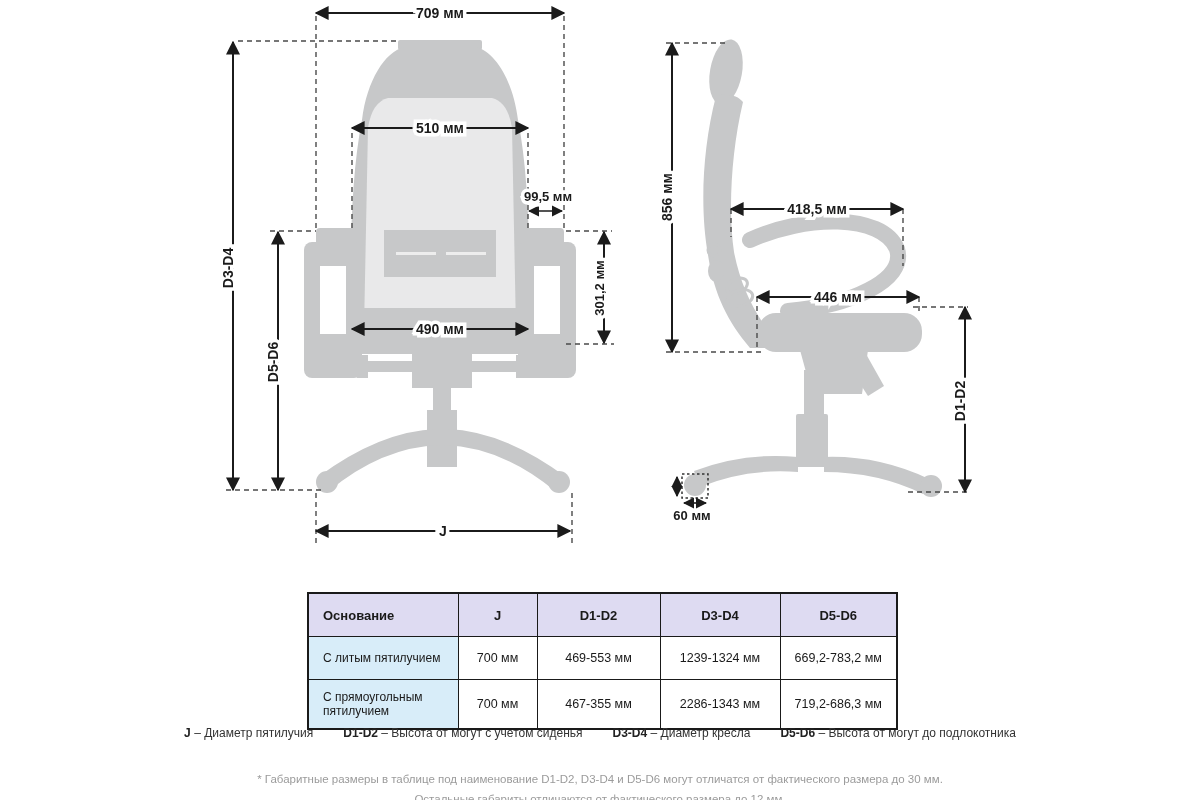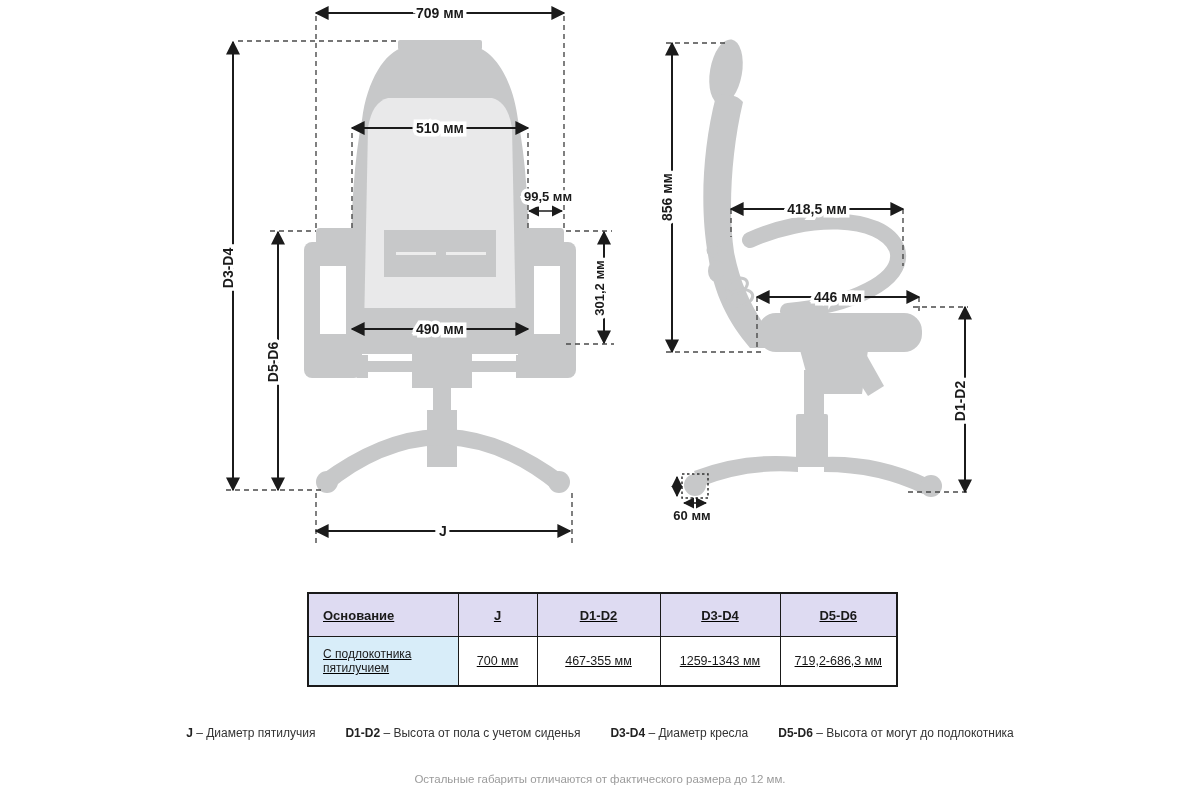--- a/index.html
+++ b/index.html
@@ -14,21 +14,21 @@
   .wire{stroke:#c7c8c9;fill:none;}
   .dim{stroke:#1b1b1b;stroke-width:2;fill:none;}
   .dimS{stroke:#1b1b1b;stroke-width:1.6;fill:none;}
   .dash{stroke:#4a4a4a;stroke-width:1.4;fill:none;stroke-dasharray:5 4;}
   .dot{stroke:#333;stroke-width:1.5;fill:none;stroke-dasharray:2.5 2.5;}
   .dt{font-family:"Liberation Sans",sans-serif;font-size:14px;font-weight:bold;fill:#1b1b1b;
       stroke:#fff;stroke-width:7px;paint-order:stroke;text-anchor:middle;}
   .dts{font-size:13px;}
   
   .tblwrap{position:absolute;left:307px;top:592px;}
-  table{border-collapse:collapse;table-layout:fixed;text-decoration:underline;}
+  table{border-collapse:collapse;table-layout:fixed;}
   th,td{border:1.5px solid #1a1a1a;color:#1a1a1a;}
   table{border:2px solid #1a1a1a;}
   th{background:#dedbf2;font-size:13px;font-weight:bold;height:40px;text-align:center;}
   th.first{text-align:left;padding-left:14px;}
   td{background:#fff;font-size:12.5px;text-align:center;height:34px;}
   td.rowlabel{background:#d8edf9;font-size:12px;text-align:left;padding:4px 8px 4px 14px;}
   tr.r2 td{height:40px;}
   
   .legend{position:absolute;left:0;top:726px;width:1200px;display:flex;justify-content:center;
           gap:30px;font-size:12px;color:#333;text-align:center;}
@@ -178,35 +178,43 @@
     <thead>
       <tr>
         <th class="first">Основание</th>
         <th>J</th>
         <th>D1-D2</th>
         <th>D3-D4</th>
         <th>D5-D6</th>
       </tr>
     </thead>
     <tbody>
+      <tr>
+        <td class="rowlabel">С литым пятилучием</td>
+        <td>700 мм</td>
+        <td>469-553 мм</td>
+        <td>1239-1324 мм</td>
+        <td>669,2-783,2 мм</td>
+      </tr>
       <tr class="r2">
-        <td class="rowlabel">С подлокотника пятилучием</td>
+        <td class="rowlabel">С прямоугольным пятилучием</td>
         <td>700 мм</td>
         <td>467-355 мм</td>
-        <td>1259-1343 мм</td>
+        <td>2286-1343 мм</td>
         <td>719,2-686,3 мм</td>
       </tr>
     </tbody>
   </table>
 </div>
 
 <div class="legend">
   <span><b>J</b> <span>– Диаметр пятилучия</span></span>
-  <span><b>D1-D2</b> <span>– Высота от пола с учетом сиденья</span></span>
+  <span><b>D1-D2</b> <span>– Высота от могут с учетом сиденья</span></span>
   <span><b>D3-D4</b> <span>– Диаметр кресла</span></span>
   <span><b>D5-D6</b> <span>– Высота от могут до подлокотника</span></span>
 </div>
 
 <div class="notes">
+  <div>* Габаритные размеры в таблице под наименование D1-D2, D3-D4 и D5-D6 могут отличатся от фактического размера до 30 мм.</div>
   <div>Остальные габариты отличаются от фактического размера до 12 мм.</div>
 </div>
 
 </div>
 
 </body></html>

